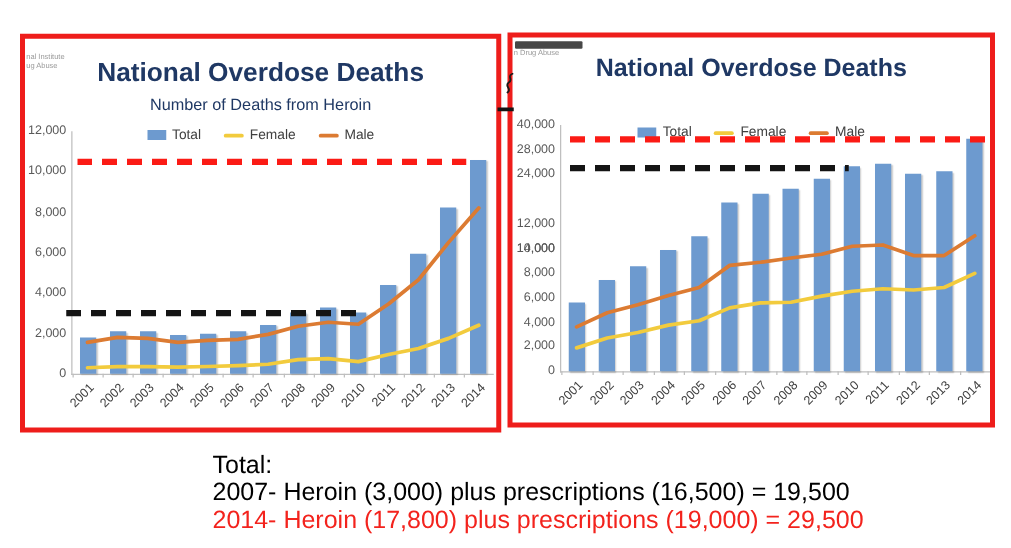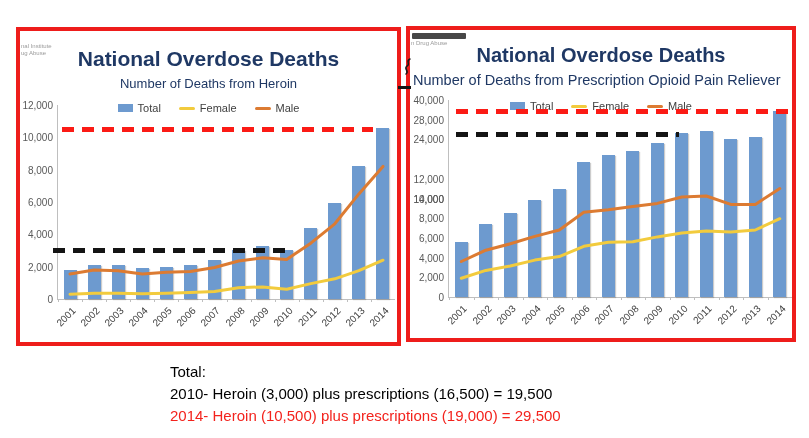--- a/index.html
+++ b/index.html
@@ -37,21 +37,21 @@
   .ytick { position:absolute; right:calc(100% + 5px); transform:translateY(-50%); font-size:10px; color:#595959; white-space:nowrap; }
   .xtick { position:absolute; width:44px; text-align:right; font-size:10px; color:#404040; transform-origin:100% 0%; transform:rotate(-45deg); }
   .axistick { position:absolute; top:100%; width:1px; height:3px; background:#bfbfbf; }
   .bar { position:absolute; width:13px; box-shadow:1px 1px 1px rgba(110,110,110,0.35); }
   .line-svg { position:absolute; left:0; top:0; overflow:visible; }
   .dashline { position:absolute; height:5px; }
 
   .artifact-squiggle { position:absolute; left:403px; top:58px; width:10px; height:18px; }
   .artifact-dash { position:absolute; left:398px; top:86px; width:13px; height:3px; background:#151515; }
 
-  .summary { position:absolute; left:170px; top:361px; font-size:15px; line-height:22px; color:#000; }
+  .summary { position:absolute; left:170px; top:361px; font-size:20px; line-height:22px; color:#000; }
   .summary .red { color:#f3231d; }
 </style>
 </head>
 <body>
 
 <div class="stage">
 
   <div class="panel panel-left">
     <div class="logo">
       <div>nal Institute</div>
@@ -131,21 +131,20 @@
         <div class="dashline" style="top: 143px; left: -5.055px; width: 235.9px; background: repeating-linear-gradient(90deg, rgb(20, 20, 20) 0px, rgb(20, 20, 20) 12px, transparent 12px, transparent 20px);"></div>
       </div>
   </div>
 
   <div class="panel panel-right">
     <div class="redact-bar"></div>
     <div class="logo">
       <div>n Drug Abuse</div>
     </div>
     <div class="chart-title">National Overdose Deaths</div>
-    <div class="chart-subtitle">Number of Deaths from Prescription Opioid Pain Reliever</div>
     <div class="legend">
         <span class="legend-item">
           <span class="sw-bar" style="background: rgb(109, 154, 207);"></span>
           <span>Total</span>
         </span>
         <span class="legend-item">
           <span class="sw-line" style="background: rgb(242, 203, 61);"></span>
           <span>Female</span>
         </span>
         <span class="legend-item">
@@ -216,17 +215,17 @@
       </div>
   </div>
 
   <svg class="artifact-squiggle" viewBox="0 0 10 18">
     <path d="M7 1 C2 3 8 6 4 8 C0 11 7 13 3 16" fill="none" stroke="#1a1a1a" stroke-width="1.5" stroke-linecap="round"></path>
   </svg>
   <div class="artifact-dash"></div>
 
   <div class="summary">
     <div>Total:</div>
-    <div>2010- Heroin (3,000) plus prescriptions (16,500) = 19,500</div>
-    <div class="red">2014- Heroin (10,500) plus prescriptions (19,000) = 29,500</div>
+    <div>2007- Heroin (3,000) plus prescriptions (16,500) = 19,500</div>
+    <div class="red">2014- Heroin (17,800) plus prescriptions (19,000) = 29,500</div>
   </div>
 
 </div>
 
 </body></html>

